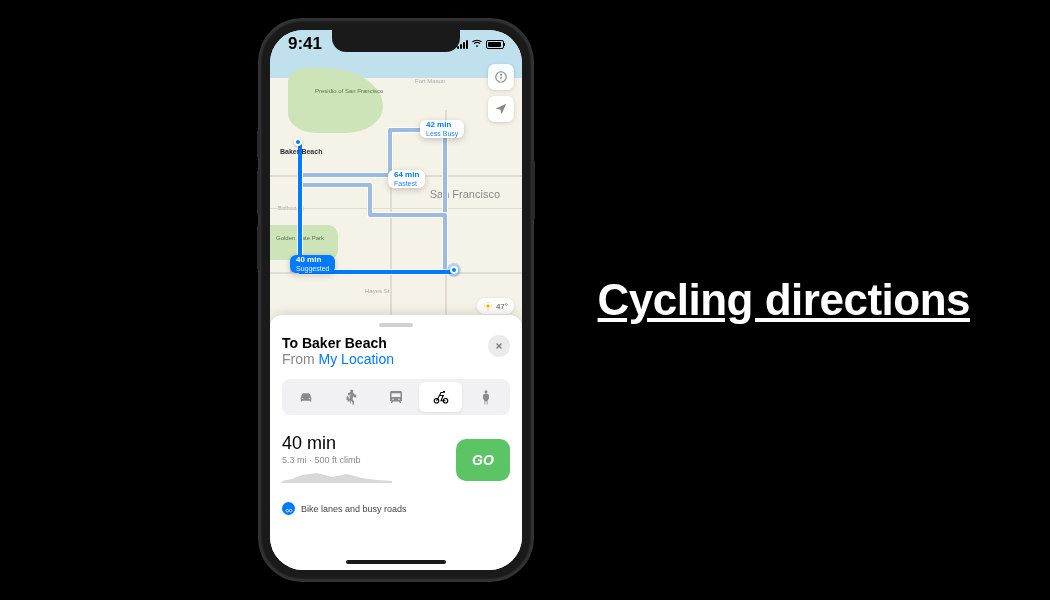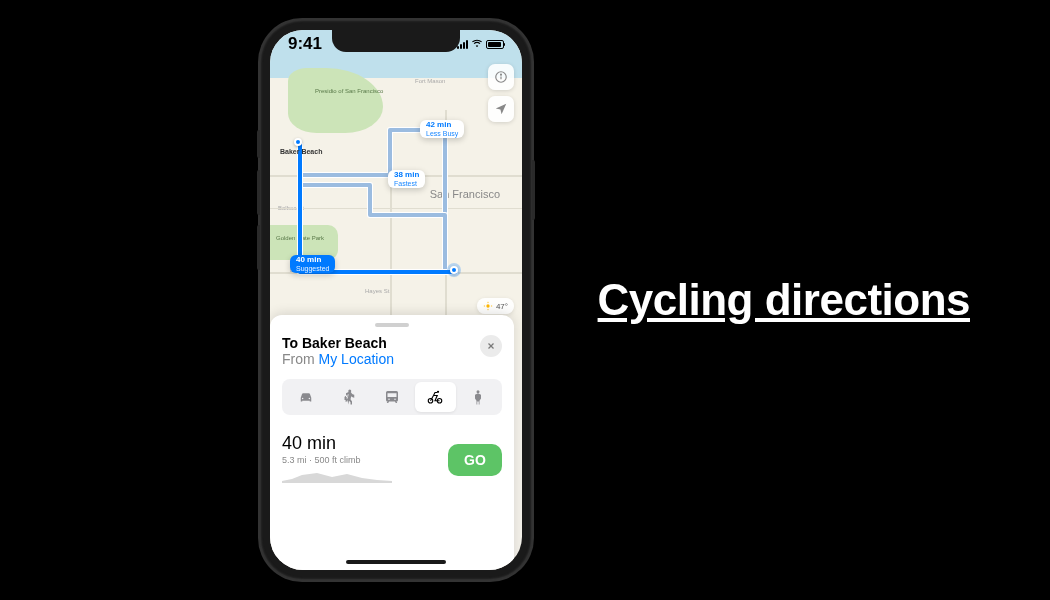--- a/index.html
+++ b/index.html
@@ -151,21 +151,21 @@
   .aqi {
     position: absolute;
     right: 8px; bottom: 18px;
     font-size: 7px; color: #888;
     display:flex; align-items:center; gap:2px;
   }
   .aqi-dot { width:6px; height:6px; border-radius:50%; background:#6fc96f; }
 
   .sheet {
     position: absolute;
-    left: 0; right: 8px; bottom: 0;
+    left: 0; right: 0; bottom: 0;
     height: 255px;
     background: #fff;
     border-radius: 12px 12px 0 0;
     box-shadow: 0 -2px 12px rgba(0,0,0,0.12);
     padding: 8px 12px 12px;
   }
   .grabber { width: 34px; height: 4px; background: #d0d0d0; border-radius: 2px; margin: 0 auto 8px; }
   .sheet-header { display: flex; justify-content: space-between; align-items: flex-start; }
   .dest-title { font-size: 14px; font-weight: 600; color: #000; }
   .dest-sub { font-size: 14px; color: #888; }
@@ -197,27 +197,27 @@
   .route-card {
     display: flex;
     justify-content: space-between;
     align-items: center;
     padding: 6px 0 10px;
   }
   .route-info .big-time { font-size: 18px; font-weight: 400; color: #000; }
   .route-info .dist { font-size: 9px; color: #888; margin-top: 1px; }
   .elev { margin-top: 4px; }
   .go-btn {
-    width: 54px; height: 32px;
+    width: 54px; height: 42px;
     background: #5dc466;
     border-radius: 10px;
     color: #fff;
     font-size: 14px;
     font-weight: 700;
-    display: flex; align-items: center; justify-content: center;
+    display: flex; align-items: center; justify-content: center; font-style: italic;
   }
   .badges { margin-top: 4px; }
   .badge-row { display: flex; align-items: center; gap: 6px; font-size: 9px; color: #444; margin-top: 5px; }
   .badge-icon { width: 13px; height: 13px; border-radius: 50%; display: flex; align-items: center; justify-content: center; color:#fff; flex-shrink:0; }
   .badge-icon.bike { background: #007aff; }
   .badge-icon.warn { background: #ffb400; }
   .badge-icon svg { width: 8px; height: 8px; }
 
   .home-ind { position:absolute; bottom:6px; left:50%; transform:translateX(-50%); width:100px; height:4px; background:#000; border-radius:3px; opacity:0.9; }
 </style>
@@ -287,21 +287,21 @@
 
       <div class="pin start" style="top:108px;left:24px"></div>
       <span class="pin-label" style="top:118px;left:10px">Baker Beach</span>
       <div class="pin loc" style="top:236px;left:180px"></div>
 
       <div class="route-callout" style="top:90px;left:150px">
         <div class="time">42 min</div>
         <div class="tag">Less Busy</div>
       </div>
       <div class="route-callout" style="top:140px;left:118px">
-        <div class="time">38 min</div>
+        <div class="time">64 min</div>
         <div class="tag">Fastest</div>
       </div>
       <div class="route-callout selected" style="top:225px;left:20px">
         <div class="time">40 min</div>
         <div class="tag">Suggested</div>
       </div>
 
       <div class="map-ctrl info">
         <svg viewBox="0 0 24 24" fill="none" stroke="#888" stroke-width="2">
             <circle cx="12" cy="12" r="9"></circle>
@@ -389,18 +389,27 @@
           <div class="big-time">40 min</div>
           <div class="dist">5.3 mi · 500 ft climb</div>
           <svg class="elev" width="110" height="14" viewBox="0 0 110 14">
             <path d="M0 12 L10 10 L20 6 L35 4 L50 8 L65 5 L80 9 L95 11 L110 12 L110 14 L0 14 Z" fill="#d8d8d8"></path>
           </svg>
         </div>
         <div class="go-btn">GO</div>
       </div>
 
       <div class="badges">
+        <div class="badge-row">
+          <span class="badge-icon bike">
+            <svg viewBox="0 0 24 24" fill="#fff">
+                <circle cx="7" cy="17" r="4" fill="none" stroke="#fff" stroke-width="2"></circle>
+                <circle cx="17" cy="17" r="4" fill="none" stroke="#fff" stroke-width="2"></circle>
+              </svg>
+          </span>
+          <span>Bike lanes and busy roads</span>
+        </div>
       </div>
     </div>
 
     <div class="home-ind"></div>
   </div>
 </div>
 
 </body></html>

